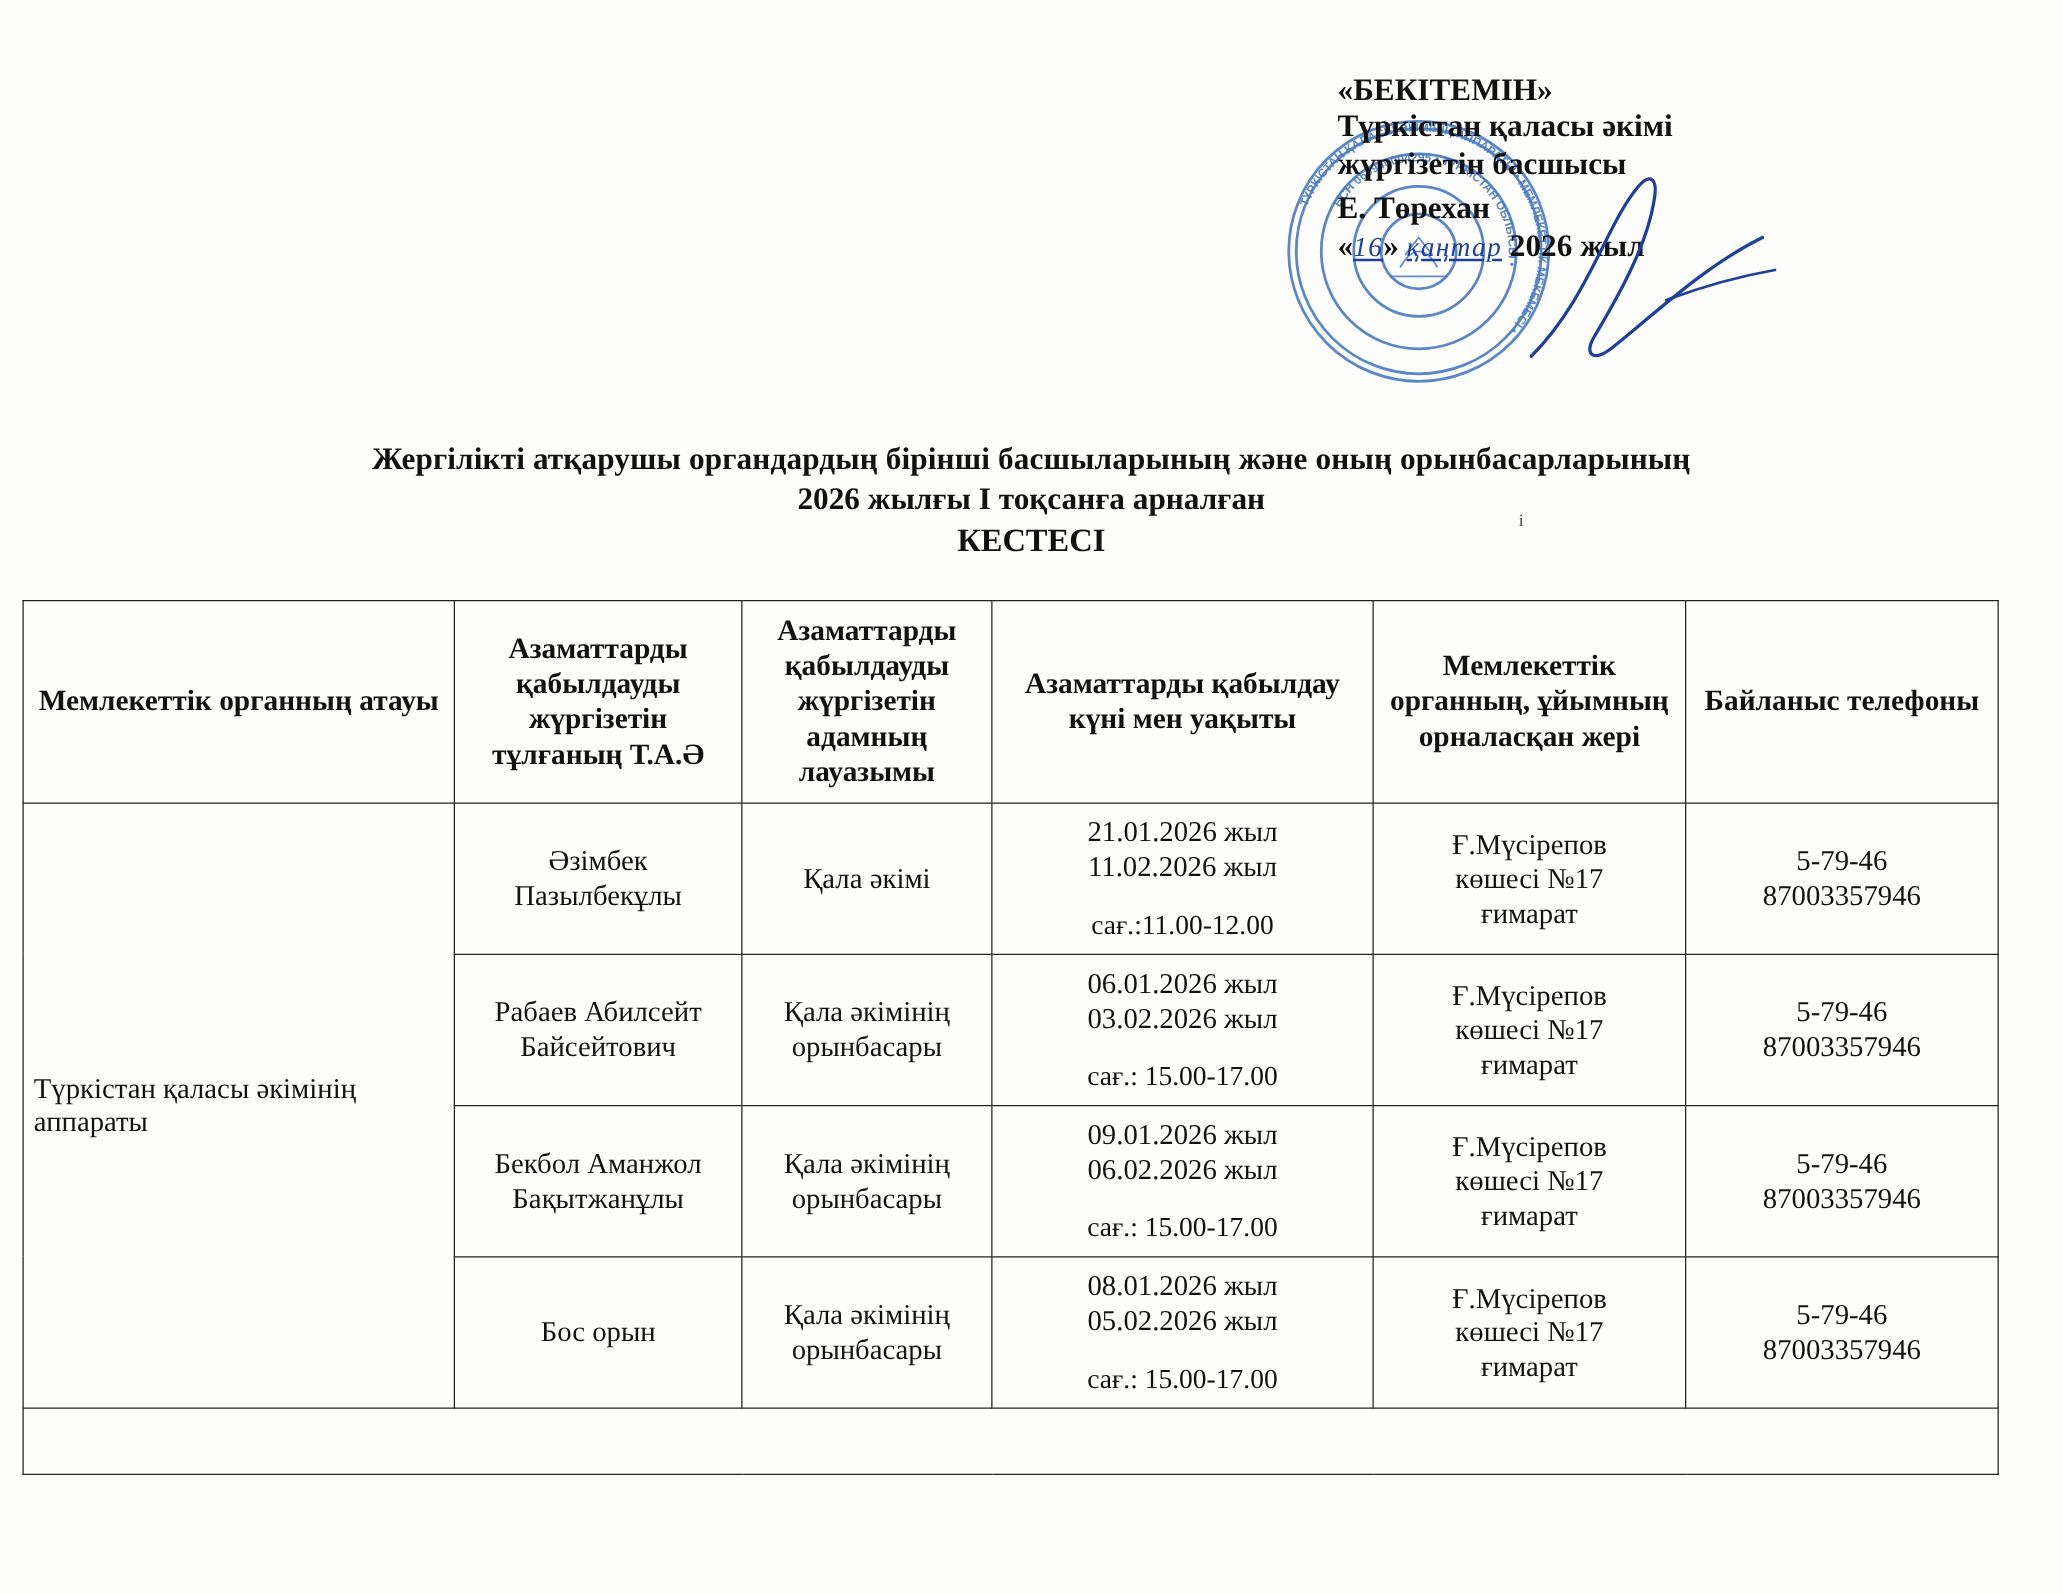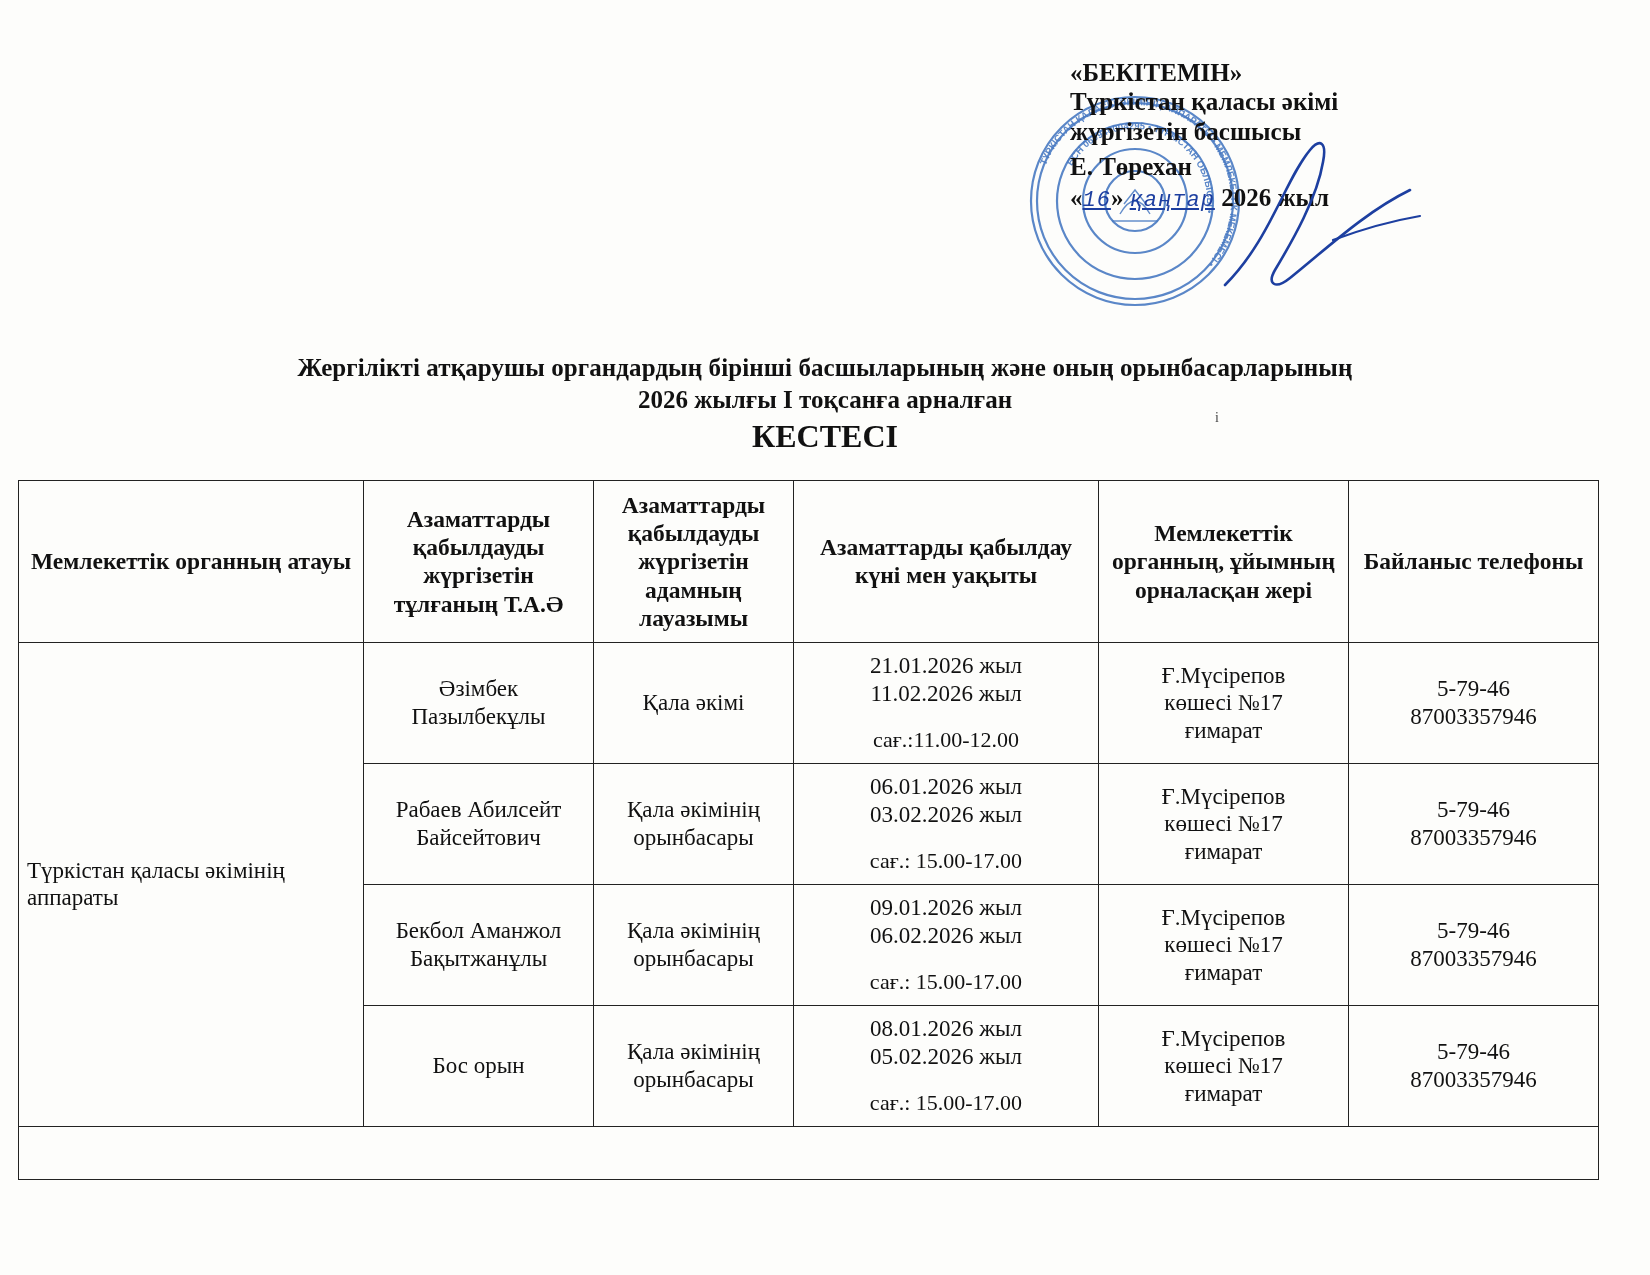--- a/index.html
+++ b/index.html
@@ -38,21 +38,21 @@
   }
   .approval .sign-row {
     margin-top: 6px;
     padding-right: 6px;
   }
   .approval .date-row {
     margin-top: 2px;
     white-space: nowrap;
   }
   .hand {
-    font-family: Liberation Mono, monospace;
+    font-family: Liberation Serif, serif;
     font-style: italic;
     font-weight: normal;
     color: #1d3fa0;
     text-decoration: underline;
     letter-spacing: 1px;
   }
   .hand.small { font-size: 22px; }
 
   
   .stamp {
@@ -81,21 +81,21 @@
     top: 352px;
     left: 0;
     width: 100%;
     text-align: center;
     font-weight: bold;
     font-size: 25px;
     line-height: 1.28;
     z-index: 3;
   }
   .title-block .t1 { letter-spacing: .1px; }
-  .title-block .t4 { font-size: 32px; }
+  .title-block .t4 { font-size: 26px; }
 
   
   table.schedule {
     position: absolute;
     top: 480px;
     left: 18px;
     width: 1580px;
     border-collapse: collapse;
     table-layout: fixed;
   }

